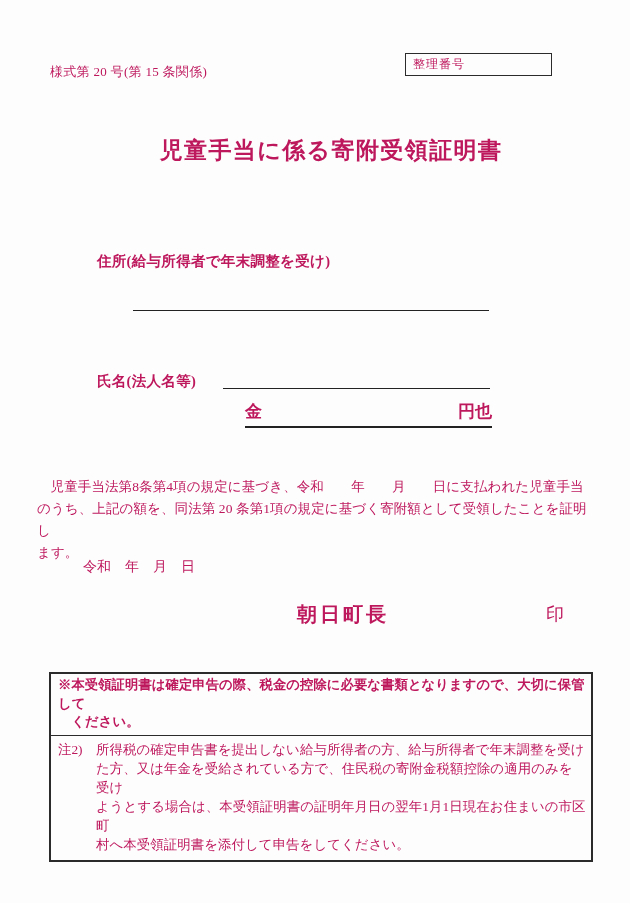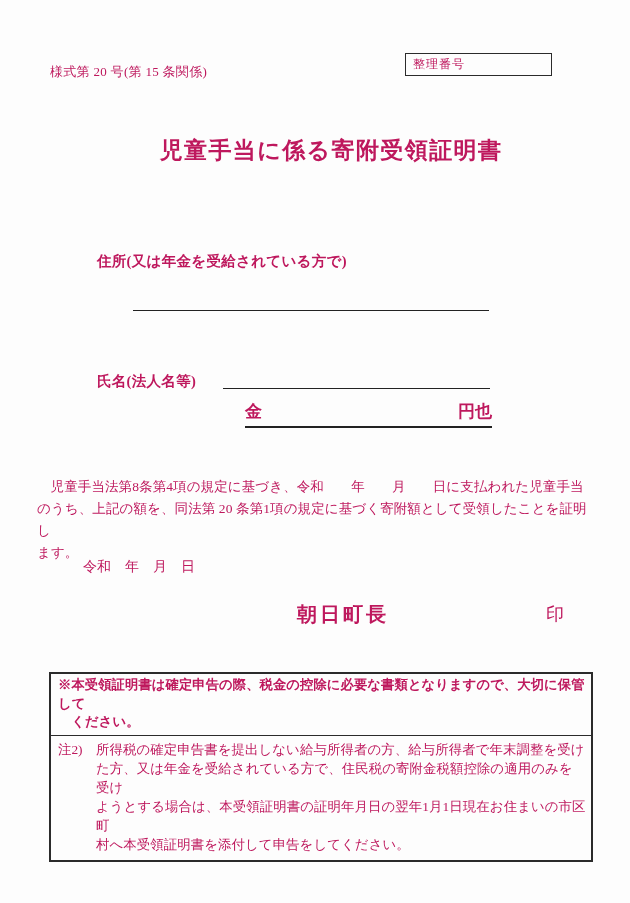--- a/index.html
+++ b/index.html
@@ -167,21 +167,21 @@
 <div class="page">
 
   <div class="form-number">様式第 20 号(第 15 条関係)</div>
 
   <div class="ref-box">
     <span class="ref-label">整理番号</span>
   </div>
 
   <h1 class="doc-title">児童手当に係る寄附受領証明書</h1>
 
-  <div class="address-label">住所(又は年金を受給されている方で)</div>
+  <div class="address-label">住所(給与所得者で年末調整を受け)</div>
 
   <div class="address-line"></div>
 
   <div class="name-label">氏名(法人名等)</div>
 
   <div class="name-line"></div>
 
   <div class="amount-line">
     <span>金</span>
     <span>円也</span>

